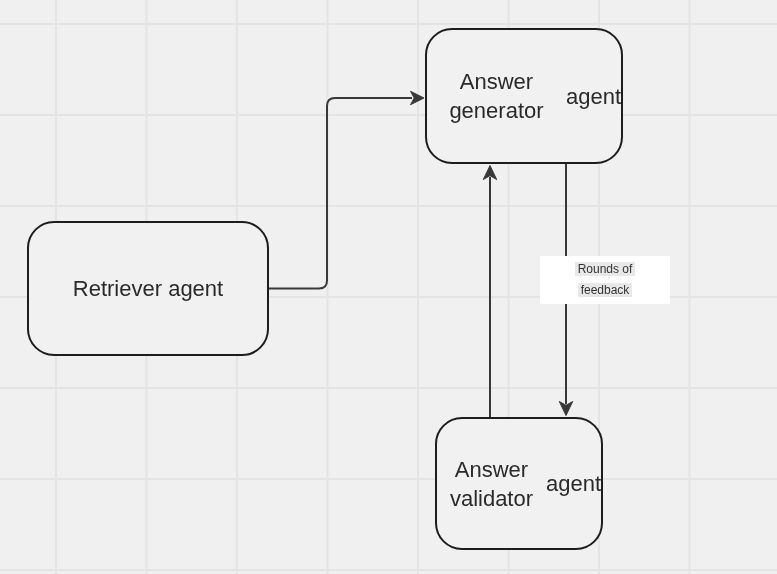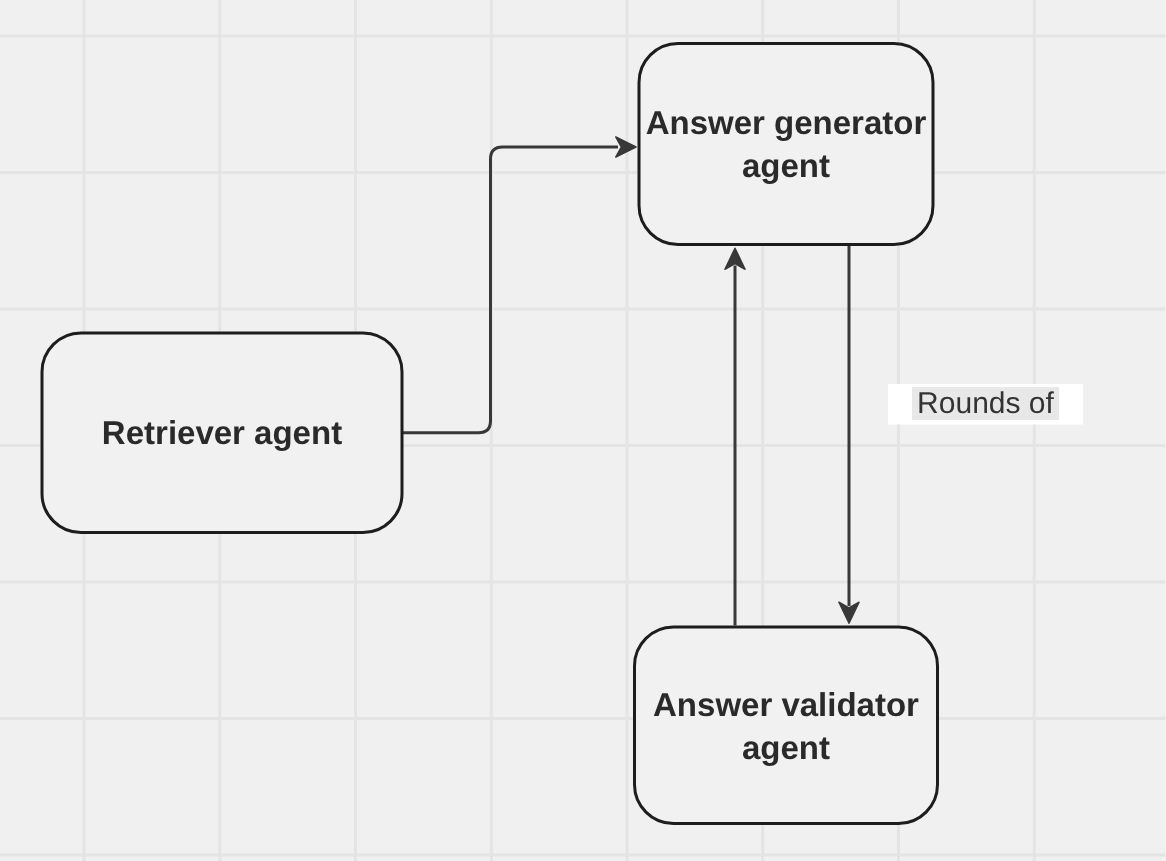--- a/index.html
+++ b/index.html
@@ -39,42 +39,41 @@
     stroke-width: 1;
     stroke-linejoin: round;
   }
   .node {
     position: absolute;
     box-sizing: border-box;
     background: #f2f1f1;
     border: 2px solid #1d1d1d;
     border-radius: 27px;
     display: flex;
-    flex-direction: column;
+    flex-direction: row;
     align-items: center;
     justify-content: center;
     text-align: center;
     font-size: 22px;
     line-height: 29px;
     color: #2a2a2a;
-    font-weight: bold;
   }
   .node-retriever { left: 27px;  top: 221px; width: 242px; height: 135px; }
   .node-generator { left: 425px; top: 28px;  width: 198px; height: 136px; }
-  .node-validator { left: 422px; top: 417px; width: 204px; height: 133px; }
+  .node-validator { left: 435px; top: 417px; width: 168px; height: 133px; }
   .edge-label {
     position: absolute;
-    left: 592px;
+    left: 540px;
     top: 256px;
     width: 130px;
     padding: 3px 0;
     box-sizing: border-box;
     background: #ffffff;
     text-align: center;
-    font-size: 20px;
+    font-size: 12px;
     line-height: 21px;
     color: #333333;
   }
   .edge-label-line .hl {
     background: #e9e8e8;
     padding: 0 3px;
   }
 </style>
 </head>
 <body>
@@ -104,15 +103,18 @@
 
   <div class="node node-validator">
     <div class="node-line">Answer validator</div>
     <div class="node-line">agent</div>
   </div>
 
   <div class="edge-label">
     <div class="edge-label-line">
       <span class="hl">Rounds of</span>
     </div>
+    <div class="edge-label-line">
+      <span class="hl">feedback</span>
+    </div>
   </div>
 
 </div>
 
 </body></html>

